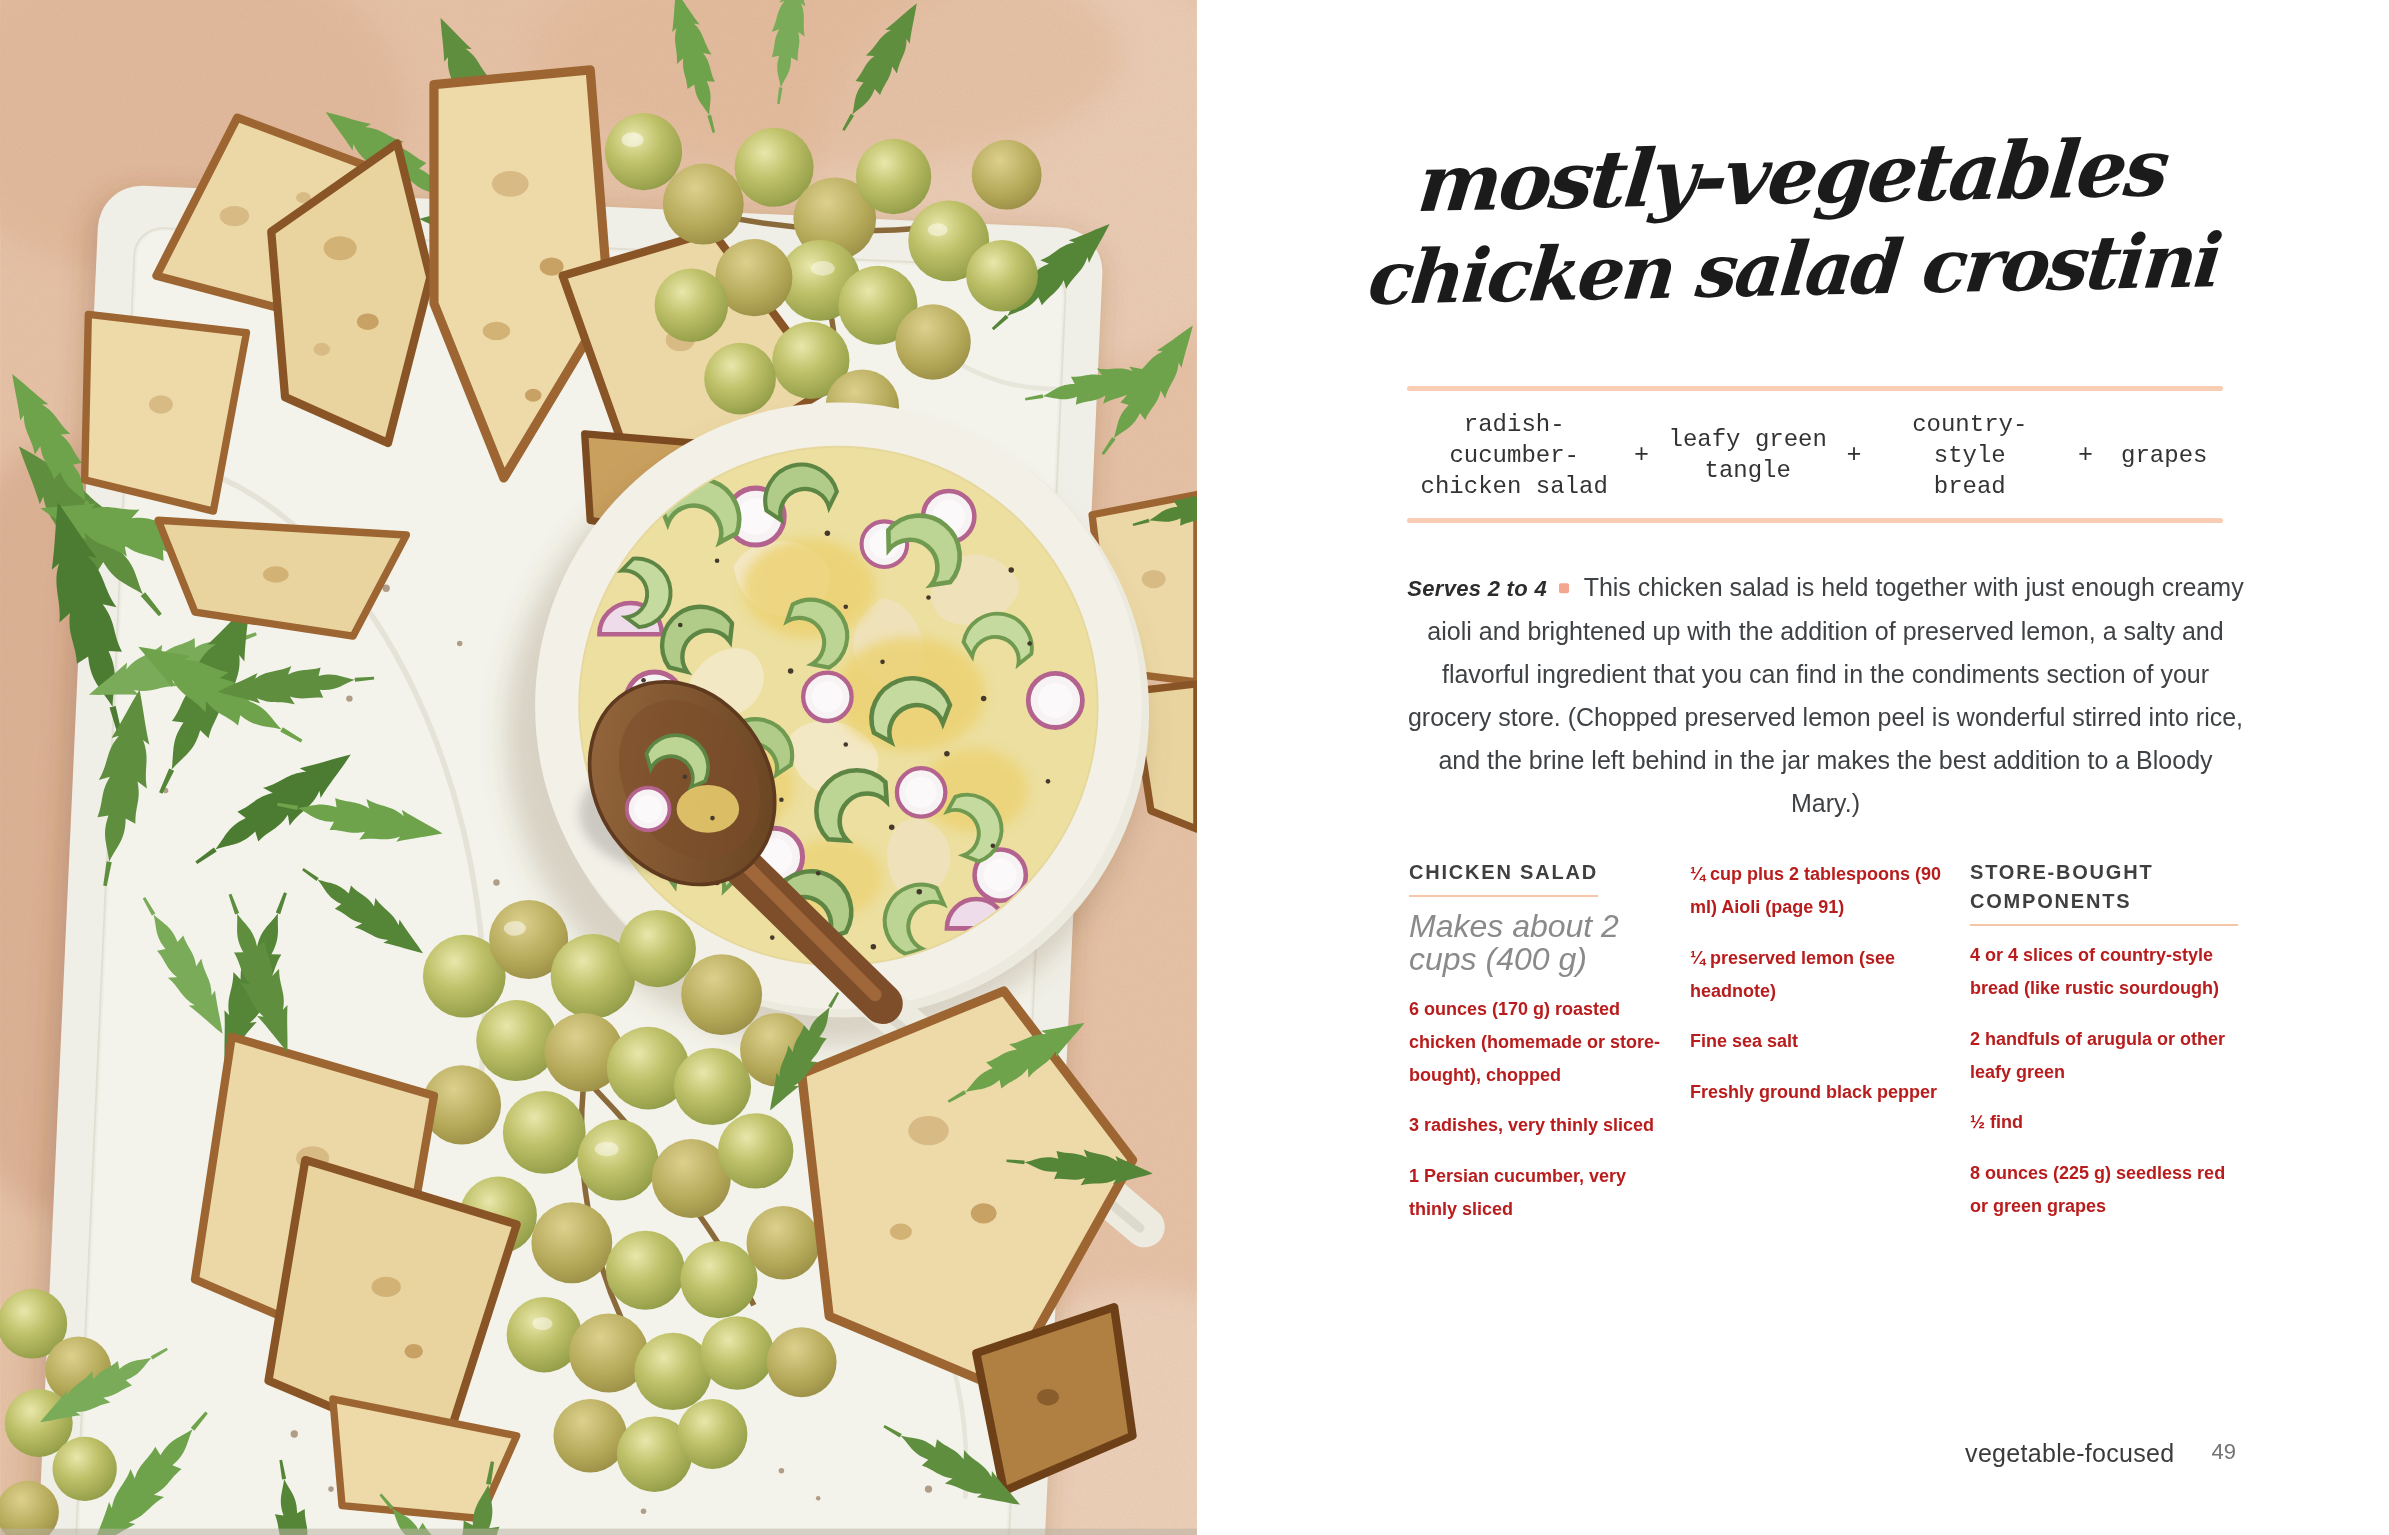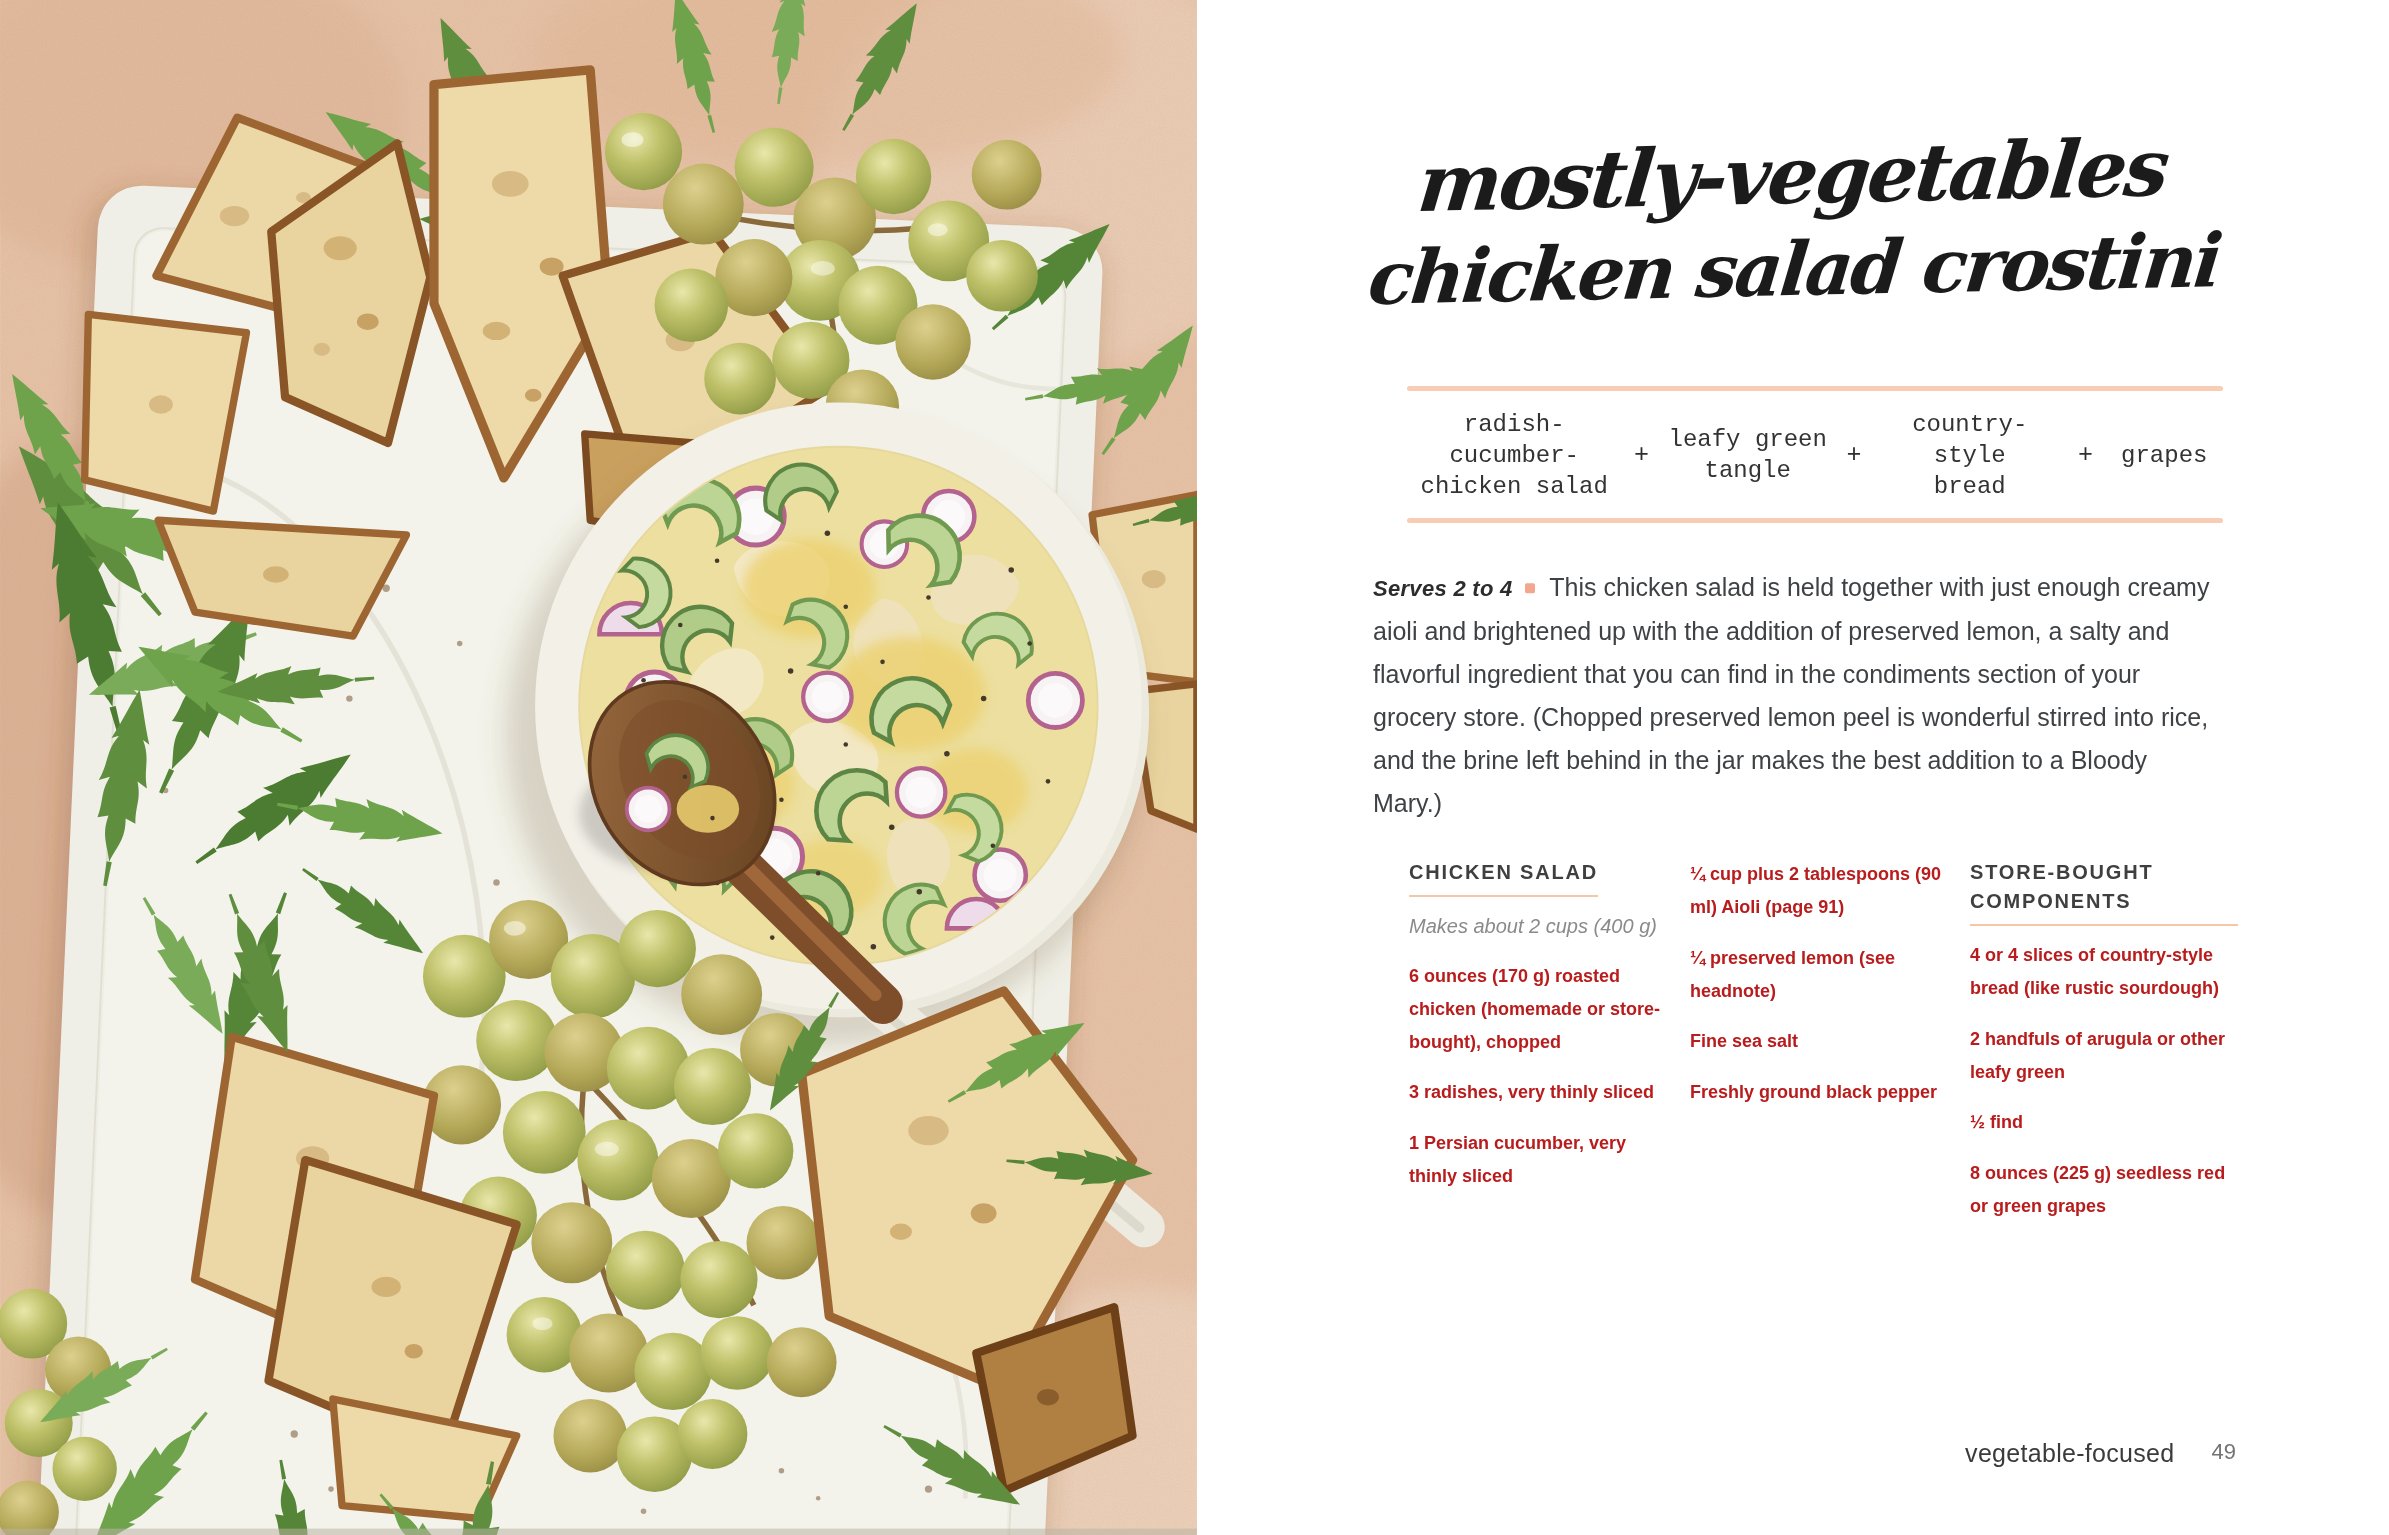--- a/index.html
+++ b/index.html
@@ -14,31 +14,31 @@
          font-family:"DejaVu Serif",serif;font-style:italic;font-weight:700;color:#1b1b1b;
          transform:rotate(-1.2deg);}
   .title .t1{display:block;font-size:79px;line-height:96px;letter-spacing:-2.8px;transform:skewX(-7deg);}
   .title .t2{display:block;font-size:74px;line-height:90px;letter-spacing:-2.8px;transform:skewX(-7deg);}
   .components{position:absolute;top:386px;left:210px;width:816px;font-family:Liberation Mono, monospace;}
   .rule{height:4.6px;background:#f9ccb4;border-radius:2.8px;}
   .comp-row{display:flex;justify-content:space-between;align-items:center;padding:18.4px 3.7px 16.5px 3.7px;}
   .comp{text-align:center;font-size:24px;line-height:31px;color:#333333;}
   .comp.c0{width:207px;} .comp.c1{width:165px;} .comp.c2{width:184px;} .comp.c3{width:110px;}
   .plus{font-size:25px;color:#2f2f2f;width:26px;text-align:center;}
-  .intro{position:absolute;top:566px;left:176px;width:847px;font-size:25px;line-height:43px;
-         color:#3f4245;text-align:left;margin:0;}
+  .intro{position:absolute;top:566px;left:205px;width:847px;font-size:25px;line-height:43px;
+         color:#3f4245;text-align:center;margin:0;}
   .serves{font-weight:700;font-style:italic;font-size:22px;color:#2c2c2c;letter-spacing:0.3px;}
   .bullet-square{display:inline-block;width:10px;height:10px;background:#f2a78e;border-radius:1.8px;
                  margin:0 14.7px 0 12px;transform:translateY(-2.8px);}
   .cols{position:absolute;top:858px;left:0;width:100%;height:441px;}
   .col{position:absolute;top:0;width:268px;}
   .col.k0{left:212px;} .col.k1{left:493px;} .col.k2{left:773px;}
   .col h3{display:inline-block;margin:0 0 13px 0;font-size:20px;font-weight:700;letter-spacing:1.8px;
           color:#3f3f3f;line-height:29px;border-bottom:2.8px solid #f6c7a6;padding-bottom:8.3px;}
-  .col .note{margin:0 0 16.5px 0;font-style:italic;color:#8a8a8a;font-size:20px;line-height:33px;}
+  .col .note{margin:0 0 16.5px 0;font-style:italic;color:#8a8a8a;font-size:32px;line-height:33px;}
   .col .item{margin:0 0 17.5px 0;font-size:18px;line-height:33px;color:#b91c1c;font-weight:bold;}
   .footer{position:absolute;top:1439px;right:154px;display:flex;align-items:flex-start;gap:37px;}
   .footer .section{font-size:25px;color:#3b3b3b;letter-spacing:0.3px;}
   .footer .pagenum{font-size:22px;color:#737373;}
 </style>
 </head>
 <body>
 
 <div id="spread">
 

